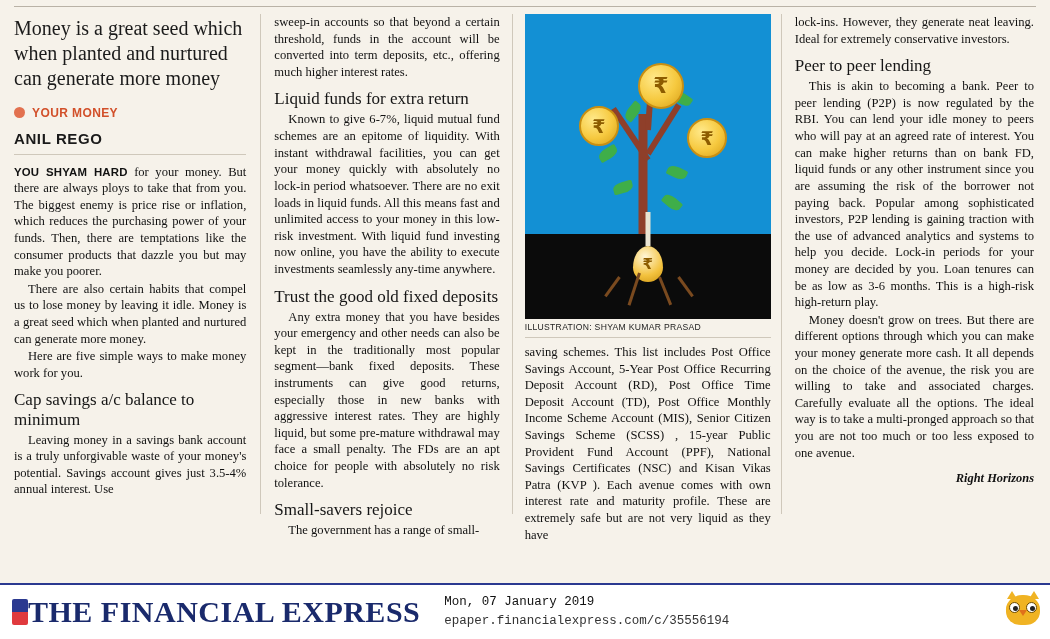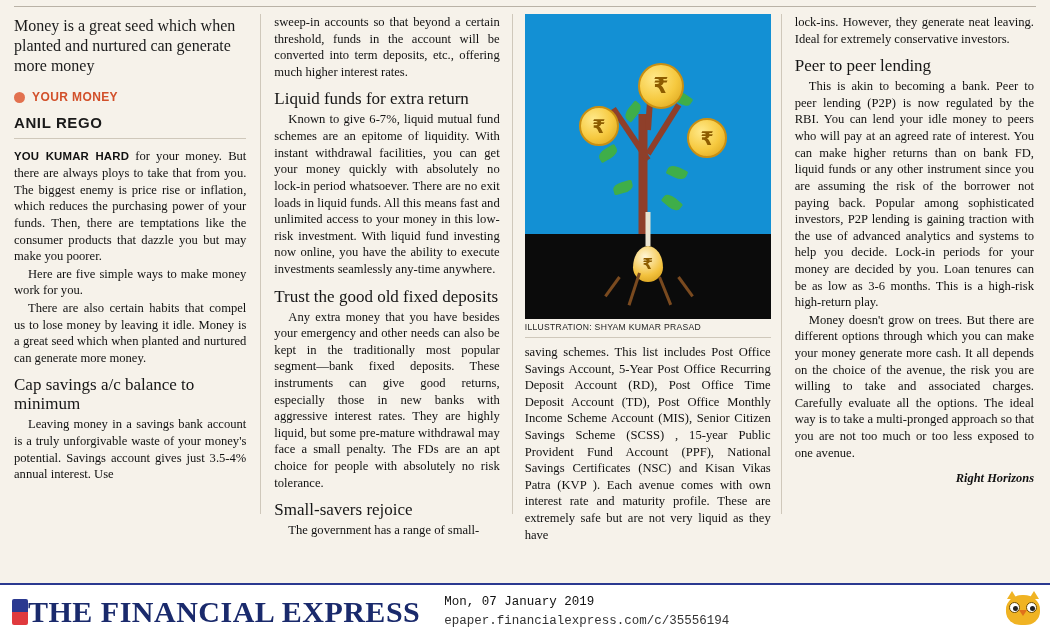--- a/index.html
+++ b/index.html
@@ -41,21 +41,21 @@
   }
   .col {
     position:relative;
   }
   .col1 { width:248px; padding-right:14px; border-right:1px solid #cfc8bb; }
   .col2 { width:252px; padding:0 12px 0 13px; border-right:1px solid #cfc8bb; }
   .col3 { width:268px; padding:0 10px 0 12px; }
   .col4 { width:256px; padding:0 2px 0 13px; border-left:1px solid #cfc8bb; }
 
   .standfirst {
-    font-size:16px;
+    font-size:20px;
     line-height:1.26;
     margin:2px 0 14px 0;
     color:#1b1b1b;
   }
   .section-tag {
     display:flex;
     align-items:center;
     gap:7px;
     margin:4px 0 10px 0;
   }
@@ -277,23 +277,23 @@
     <div class="col col1">
       <div class="standfirst">Money is a great seed which when planted and nurtured can generate more money</div>
 
       <div class="section-tag">
         <span class="dot"></span>
         <span class="label">YOUR MONEY</span>
       </div>
 
       <div class="byline">ANIL REGO</div>
 
-      <p class="body first"><span class="dropcaps">YOU KUMAR HARD</span><span> for your money. But there are always ploys to take that from you. The biggest enemy is price rise or inflation, which reduces the purchasing power of your funds. Then, there are temptations like the consumer products that dazzle you but may make you poorer.</span></p>
+      <p class="body first"><span class="dropcaps">YOU SHYAM HARD</span><span> for your money. But there are always ploys to take that from you. The biggest enemy is price rise or inflation, which reduces the purchasing power of your funds. Then, there are temptations like the consumer products that dazzle you but may make you poorer.</span></p>
+      <p class="body">There are also certain habits that compel us to lose money by leaving it idle. Money is a great seed which when planted and nurtured can generate more money.</p>
       <p class="body">Here are five simple ways to make money work for you.</p>
-      <p class="body">There are also certain habits that compel us to lose money by leaving it idle. Money is a great seed which when planted and nurtured can generate more money.</p>
 
       <h2 class="sub">Cap savings a/c balance to minimum</h2>
       <p class="body">Leaving money in a savings bank account is a truly unforgivable waste of your money's potential. Savings account gives just 3.5-4% annual interest. Use</p>
     </div>
 
     <div class="col col2">
       <p class="body lead">sweep-in accounts so that beyond a certain threshold, funds in the account will be converted into term deposits, etc., offering much higher interest rates.</p>
 
       <h2 class="sub">Liquid funds for extra return</h2>
       <p class="body">Known to give 6-7%, liquid mutual fund schemes are an epitome of liquidity. With instant withdrawal facilities, you can get your money quickly with absolutely no lock-in period whatsoever. There are no exit loads in liquid funds. All this means fast and unlimited access to your money in this low-risk investment. With liquid fund investing now online, you have the ability to execute investments seamlessly any-time anywhere.</p>

